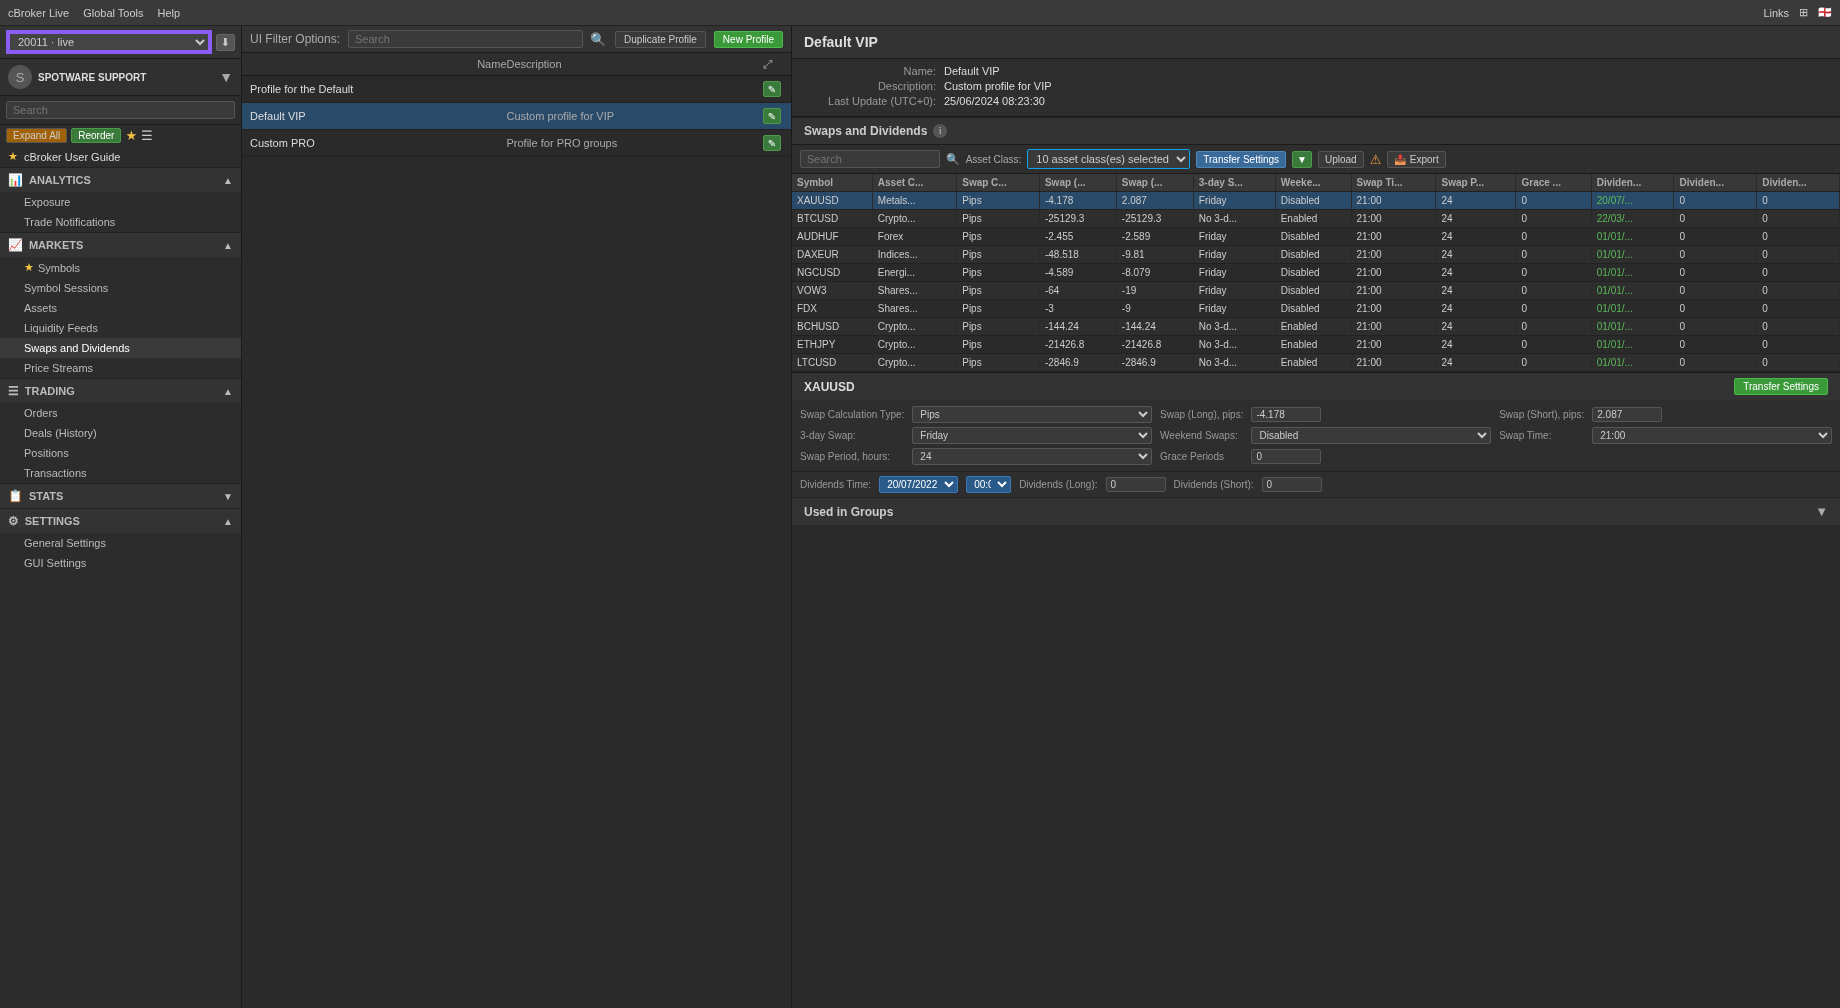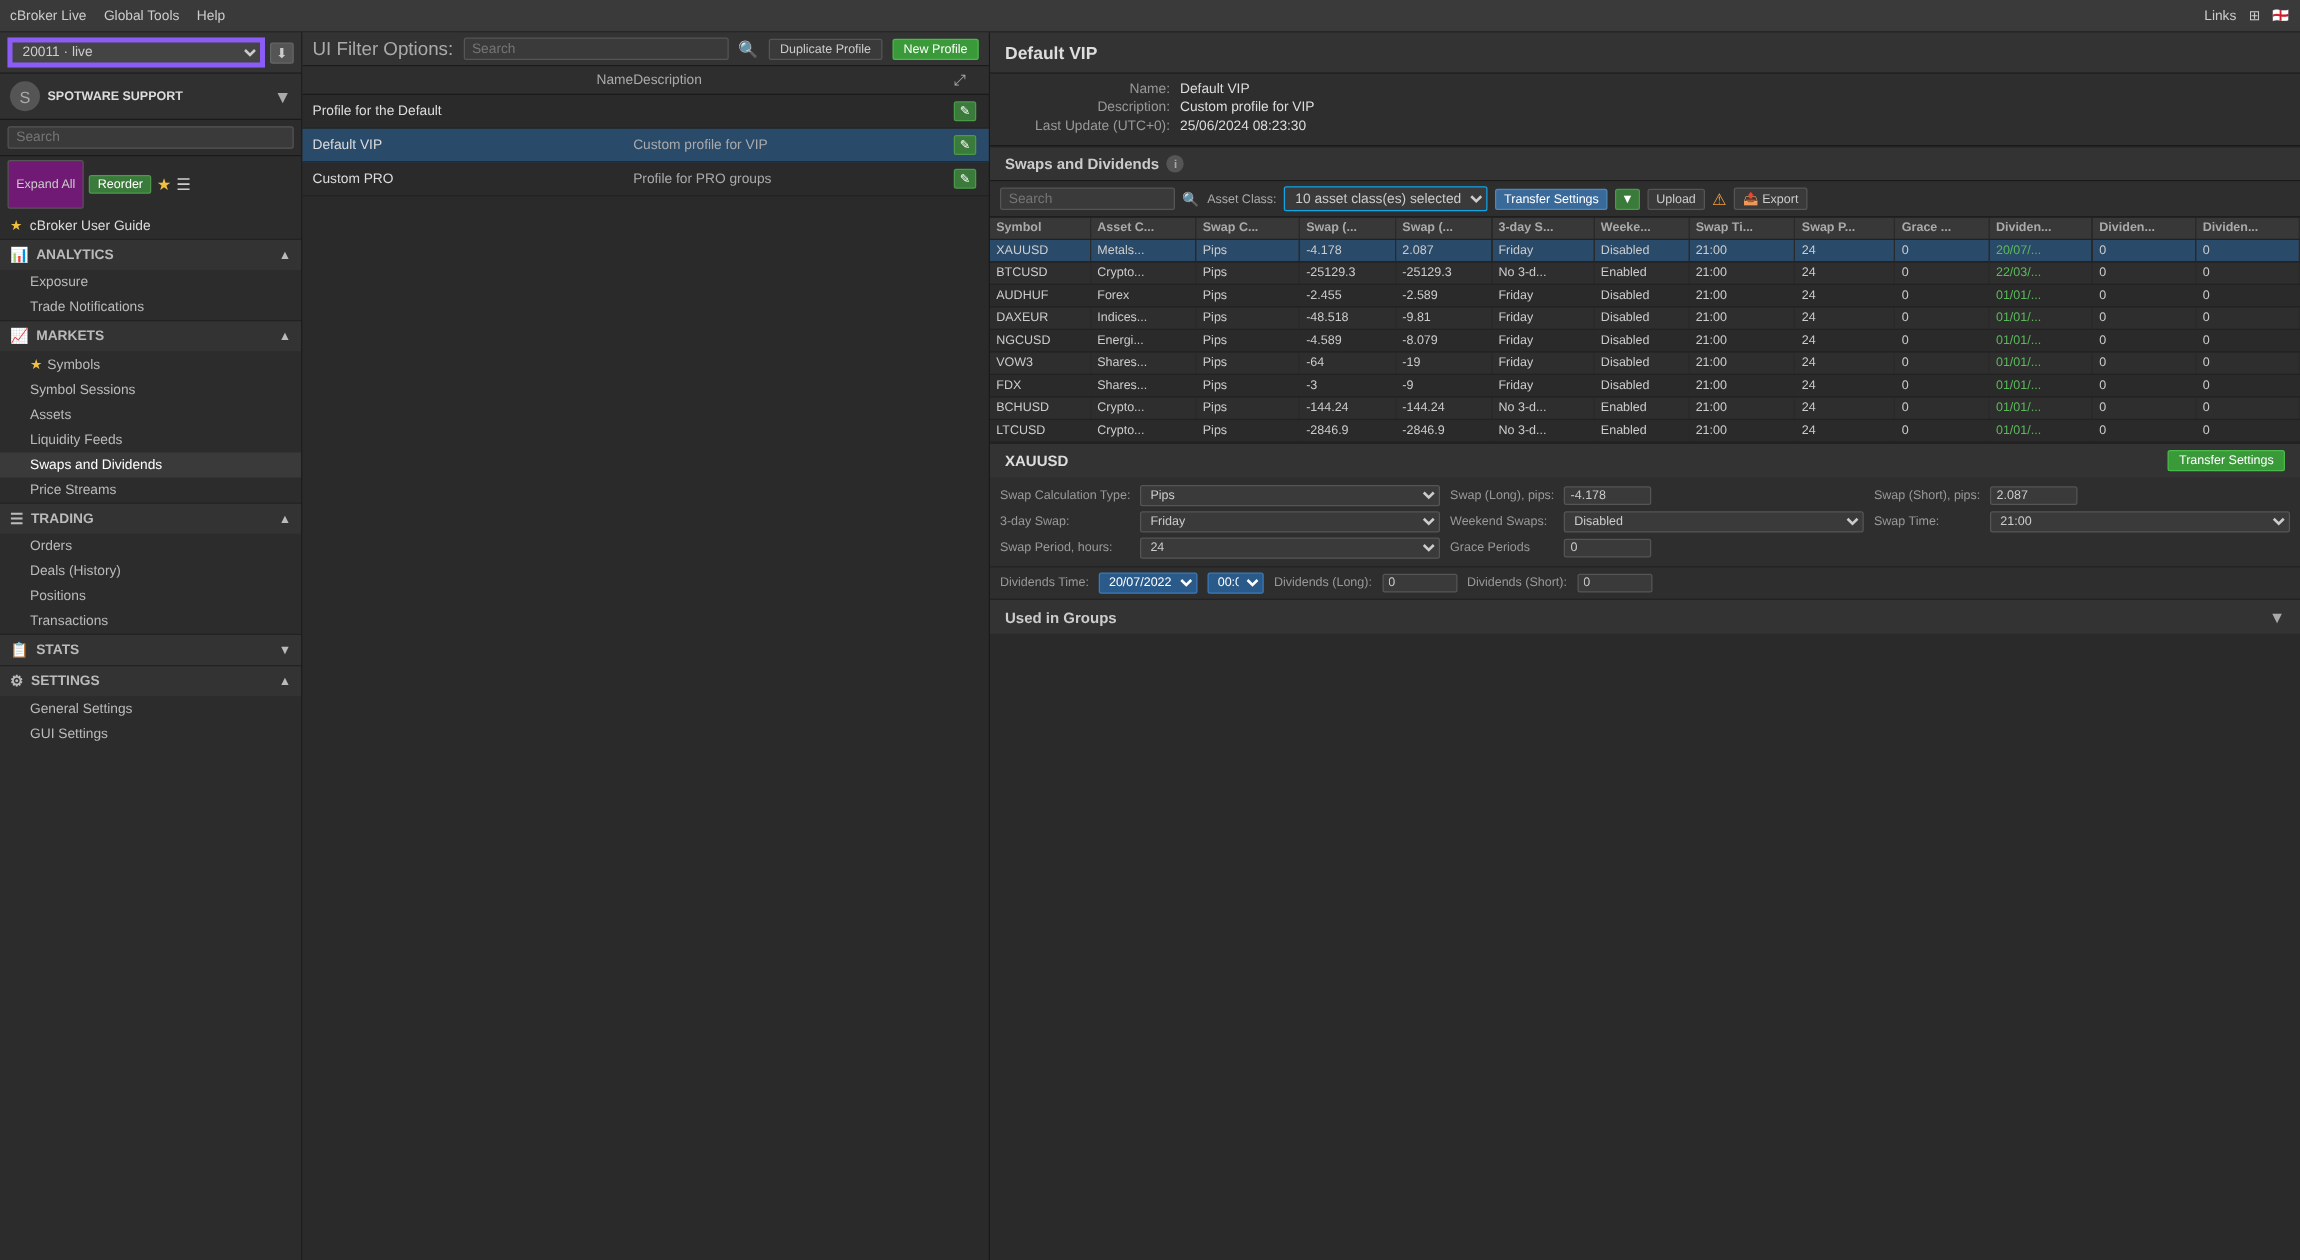--- a/index.html
+++ b/index.html
@@ -84,25 +84,25 @@
       font-size: 11px;
       border-radius: 2px;
     }
     .sidebar-toolbar {
       display: flex;
       align-items: center;
       gap: 4px;
       padding: 3px 6px;
     }
     .btn-expand-all {
-      background: #701a75;
-      border: 1px solid #555;
-      color: #ccc;
-      font-size: 10px;
-      padding: 13px 6px;
+      background: #a16207;
+      border: 1px solid #555;
+      color: #ccc;
+      font-size: 10px;
+      padding: 1px 6px;
       cursor: pointer;
       border-radius: 2px;
     }
     .btn-reorder {
       background: #3a7a3a;
       border: 1px solid #4a9a4a;
       color: #fff;
       font-size: 10px;
       padding: 1px 6px;
       cursor: pointer;
@@ -175,21 +175,21 @@
     }
 
     .content-toolbar {
       display: flex;
       align-items: center;
       padding: 4px 8px;
       background: #333;
       border-bottom: 1px solid #1a1a1a;
       gap: 8px;
     }
-    .toolbar-label { color: #aaa; font-size: 15px; }
+    .toolbar-label { color: #aaa; font-size: 12px; }
     .toolbar-search {
       flex: 1;
       background: #3a3a3a;
       border: 1px solid #555;
       color: #ccc;
       padding: 2px 6px;
       font-size: 11px;
       border-radius: 2px;
     }
     .toolbar-search-btn {
@@ -826,20 +826,35 @@
               <td>No 3-d...</td>
               <td>Enabled</td>
               <td>21:00</td>
               <td>24</td>
               <td>0</td>
               <td><span style="color:#5aba5a;cursor:pointer;">01/01/...</span></td>
               <td>0</td>
               <td>0</td>
             </tr>
             <tr>
+              <td>ETHJPY</td>
+              <td>Crypto...</td>
+              <td>Pips</td>
+              <td>-21426.8</td>
+              <td>-21426.8</td>
+              <td>No 3-d...</td>
+              <td>Enabled</td>
+              <td>21:00</td>
+              <td>24</td>
+              <td>0</td>
+              <td><span style="color:#5aba5a;cursor:pointer;">01/01/...</span></td>
+              <td>0</td>
+              <td>0</td>
+            </tr>
+            <tr>
               <td>LTCUSD</td>
               <td>Crypto...</td>
               <td>Pips</td>
               <td>-2846.9</td>
               <td>-2846.9</td>
               <td>No 3-d...</td>
               <td>Enabled</td>
               <td>21:00</td>
               <td>24</td>
               <td>0</td>

